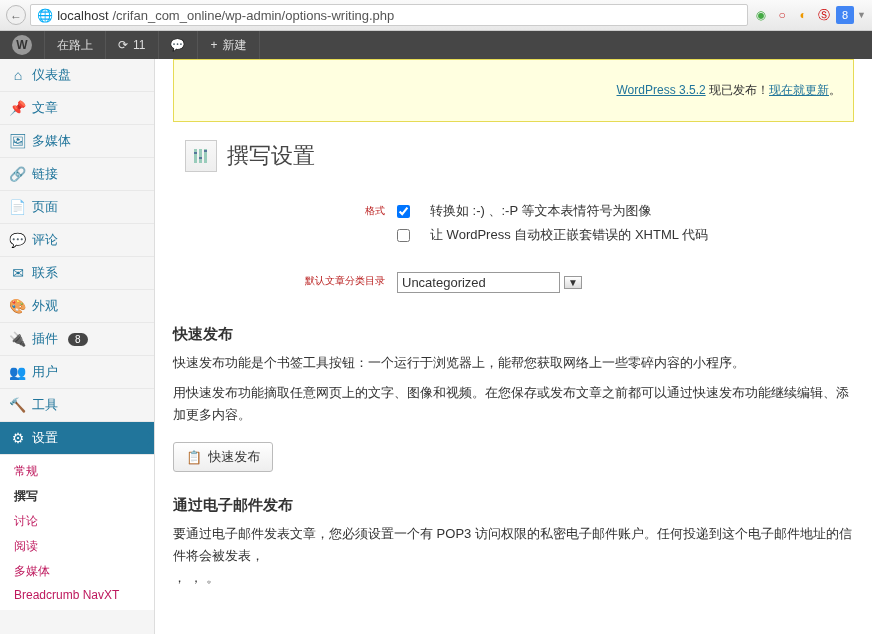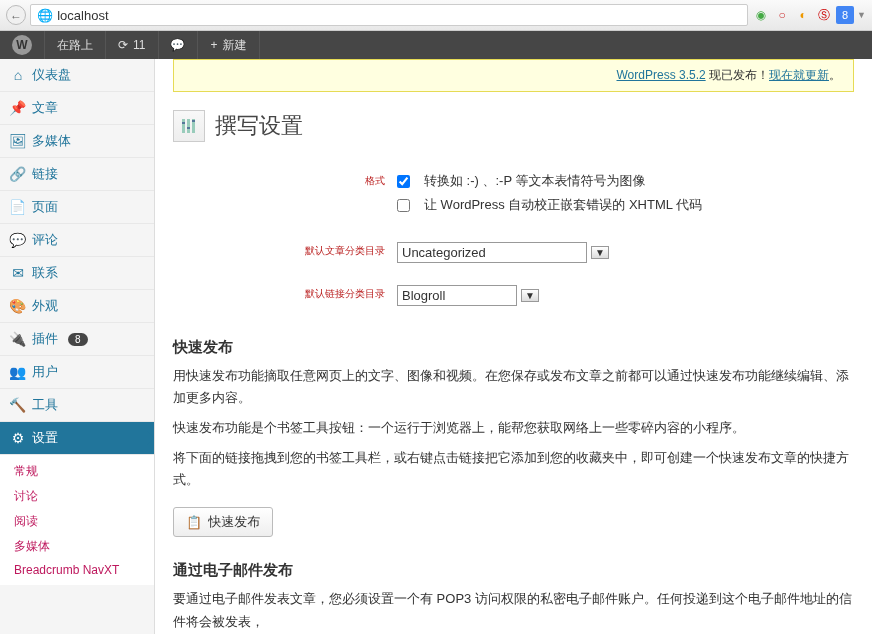--- a/index.html
+++ b/index.html
@@ -19,45 +19,46 @@
 .sidebar{width:155px;background:#f5f5f5;border-right:1px solid #ddd;overflow-y:auto}
 .menu-item{display:flex;align-items:center;gap:6px;padding:7px 10px;color:#21759b;border-bottom:1px solid #e8e8e8;cursor:pointer;font-size:13px}
 .menu-item.current{background:#21759b;color:#fff;position:relative}
 .menu-item.current::after{content:"";position:absolute;right:-7px;top:50%;transform:translateY(-50%);border:7px solid transparent;border-left-color:#21759b}
 .menu-icon{width:16px;height:16px;display:flex;align-items:center;justify-content:center;font-size:14px}
 .badge{background:#464646;color:#fff;border-radius:9px;padding:1px 7px;font-size:10px;margin-left:4px}
 .submenu{padding:4px 0 4px 14px;background:#fff}
 .submenu div{padding:4px 0;color:#be185d;cursor:pointer;font-size:12px}
 .submenu div.active{color:#333;font-weight:bold}
 .content{flex:1;padding:0 18px;overflow-y:auto;background:#fff}
-.notice{background:#ffffe0;border:1px solid #e6db55;padding:7px 12px;margin-bottom:14px;text-align:right;color:#333}
+.notice{background:#ffffe0;border:1px solid #e6db55;padding:22px 12px;margin-bottom:14px;text-align:right;color:#333}
 .notice a{color:#21759b;text-decoration:underline}
-.page-header{display:flex;align-items:center;gap:10px;margin:18px 0}
+.page-header{display:flex;align-items:center;gap:10px;margin:18px 12px}
 .header-icon{width:32px;height:32px;border:1px solid #ccc;background:linear-gradient(#f8f8f8,#eee);display:flex;align-items:center;justify-content:center;color:#888}
 h2{font-size:22px;font-weight:normal;color:#464646}
 .form-table{width:100%;margin-bottom:20px}
 .form-table tr{vertical-align:top}
 .form-table th{width:220px;text-align:right;padding:12px 10px 12px 0;font-weight:normal;color:#b91c1c;font-size:10px}
 .form-table td{padding:10px 0;font-size:13px;color:#333}
-.checkbox-row{display:flex;align-items:center;gap:14px;margin-bottom:6px}
+.checkbox-row{display:flex;align-items:center;gap:20px;margin-bottom:6px}
 .select{border:1px solid #999;padding:2px 4px;font-size:13px;min-width:120px;background:#fff}
 .select-wrap{display:flex;align-items:center;gap:4px}
 .caret{border:1px solid #999;padding:0 3px;font-size:10px;background:linear-gradient(#fff,#ddd)}
 h3{font-size:15px;color:#333;margin:16px 0 8px;font-weight:bold}
 p{margin:8px 0;line-height:1.7;color:#333;font-size:13px}
 .press-btn{display:inline-flex;align-items:center;gap:6px;border:1px solid #bbb;background:linear-gradient(#fff,#eee);padding:5px 12px;border-radius:3px;color:#333;font-size:13px;margin:8px 0}
 </style>
 </head>
 <body>
 
 <div class="browser-bar">
   <div class="back-btn">←</div>
   <div class="url-bar">
     <span class="globe">🌐</span>
     <span class="url-host">localhost</span>
+      <span class="url-path">/crifan_com_online/wp-admin/options-writing.php</span>
   </div>
   <div class="ext-icons">
     <div class="ext-icon" style="color:#4a4">◉</div>
     <div class="ext-icon" style="color:#c33">○</div>
     <div class="ext-icon" style="color:#e90">◐</div>
     <div class="ext-icon" style="color:#c00">Ⓢ</div>
     <div class="ext-icon" style="background:#4285f4;color:#fff;font-size:11px">8</div>
     <span style="color:#888;font-size:9px">▼</span>
   </div>
 </div>
@@ -126,20 +127,21 @@
     <div class="menu-item">
         <span class="menu-icon">🔨</span>
         <span>工具</span>
       </div>
     <div class="menu-item current">
         <span class="menu-icon">⚙</span>
         <span>设置</span>
       </div>
     <div class="submenu">
       <div>常规</div>
+      <div class="active">撰写</div>
       <div>讨论</div>
       <div>阅读</div>
       <div>多媒体</div>
       <div>Breadcrumb NavXT</div>
 
     </div>
   </div>
 
   <div class="content">
     <div class="notice">
@@ -172,41 +174,31 @@
           <div class="checkbox-row">
             <input type="checkbox" style="">
             <span>让 WordPress 自动校正嵌套错误的 XHTML 代码</span>
           </div>
         </td>
       </tr>
       <tr>
         <th>默认文章分类目录</th>
         <td>
           <div class="select-wrap">
-            <div class="select" style="width:190px">Uncategorized</div>
-            <div class="caret">▼</div>
-          </div>
-        </td>
-      </tr>
-      <tr>
-        <th>默认链接分类目录</th>
-        <td>
-          <div class="select-wrap">
-            <div class="select" style="width:70px">Blogroll</div>
+            <div class="select" style="width:163px">Uncategorized</div>
             <div class="caret">▼</div>
           </div>
         </td>
       </tr>
     </tbody>
       </table>
 
     <h3>快速发布</h3>
+    <p>快速发布功能是个书签工具按钮：一个运行于浏览器上，能帮您获取网络上一些零碎内容的小程序。</p>
     <p>用快速发布功能摘取任意网页上的文字、图像和视频。在您保存或发布文章之前都可以通过快速发布功能继续编辑、添加更多内容。</p>
-    <p>快速发布功能是个书签工具按钮：一个运行于浏览器上，能帮您获取网络上一些零碎内容的小程序。</p>
-    <p>将下面的链接拖拽到您的书签工具栏，或右键点击链接把它添加到您的收藏夹中，即可创建一个快速发布文章的快捷方式。</p>
     <div class="press-btn">
       <span>📋</span>
       <span>快速发布</span>
     </div>
 
     <h3>通过电子邮件发布</h3>
     <p>
       <span>要通过电子邮件发表文章，您必须设置一个有 POP3 访问权限的私密电子邮件账户。任何投递到这个电子邮件地址的信件将会被发表，</span><br>
       
       ，

